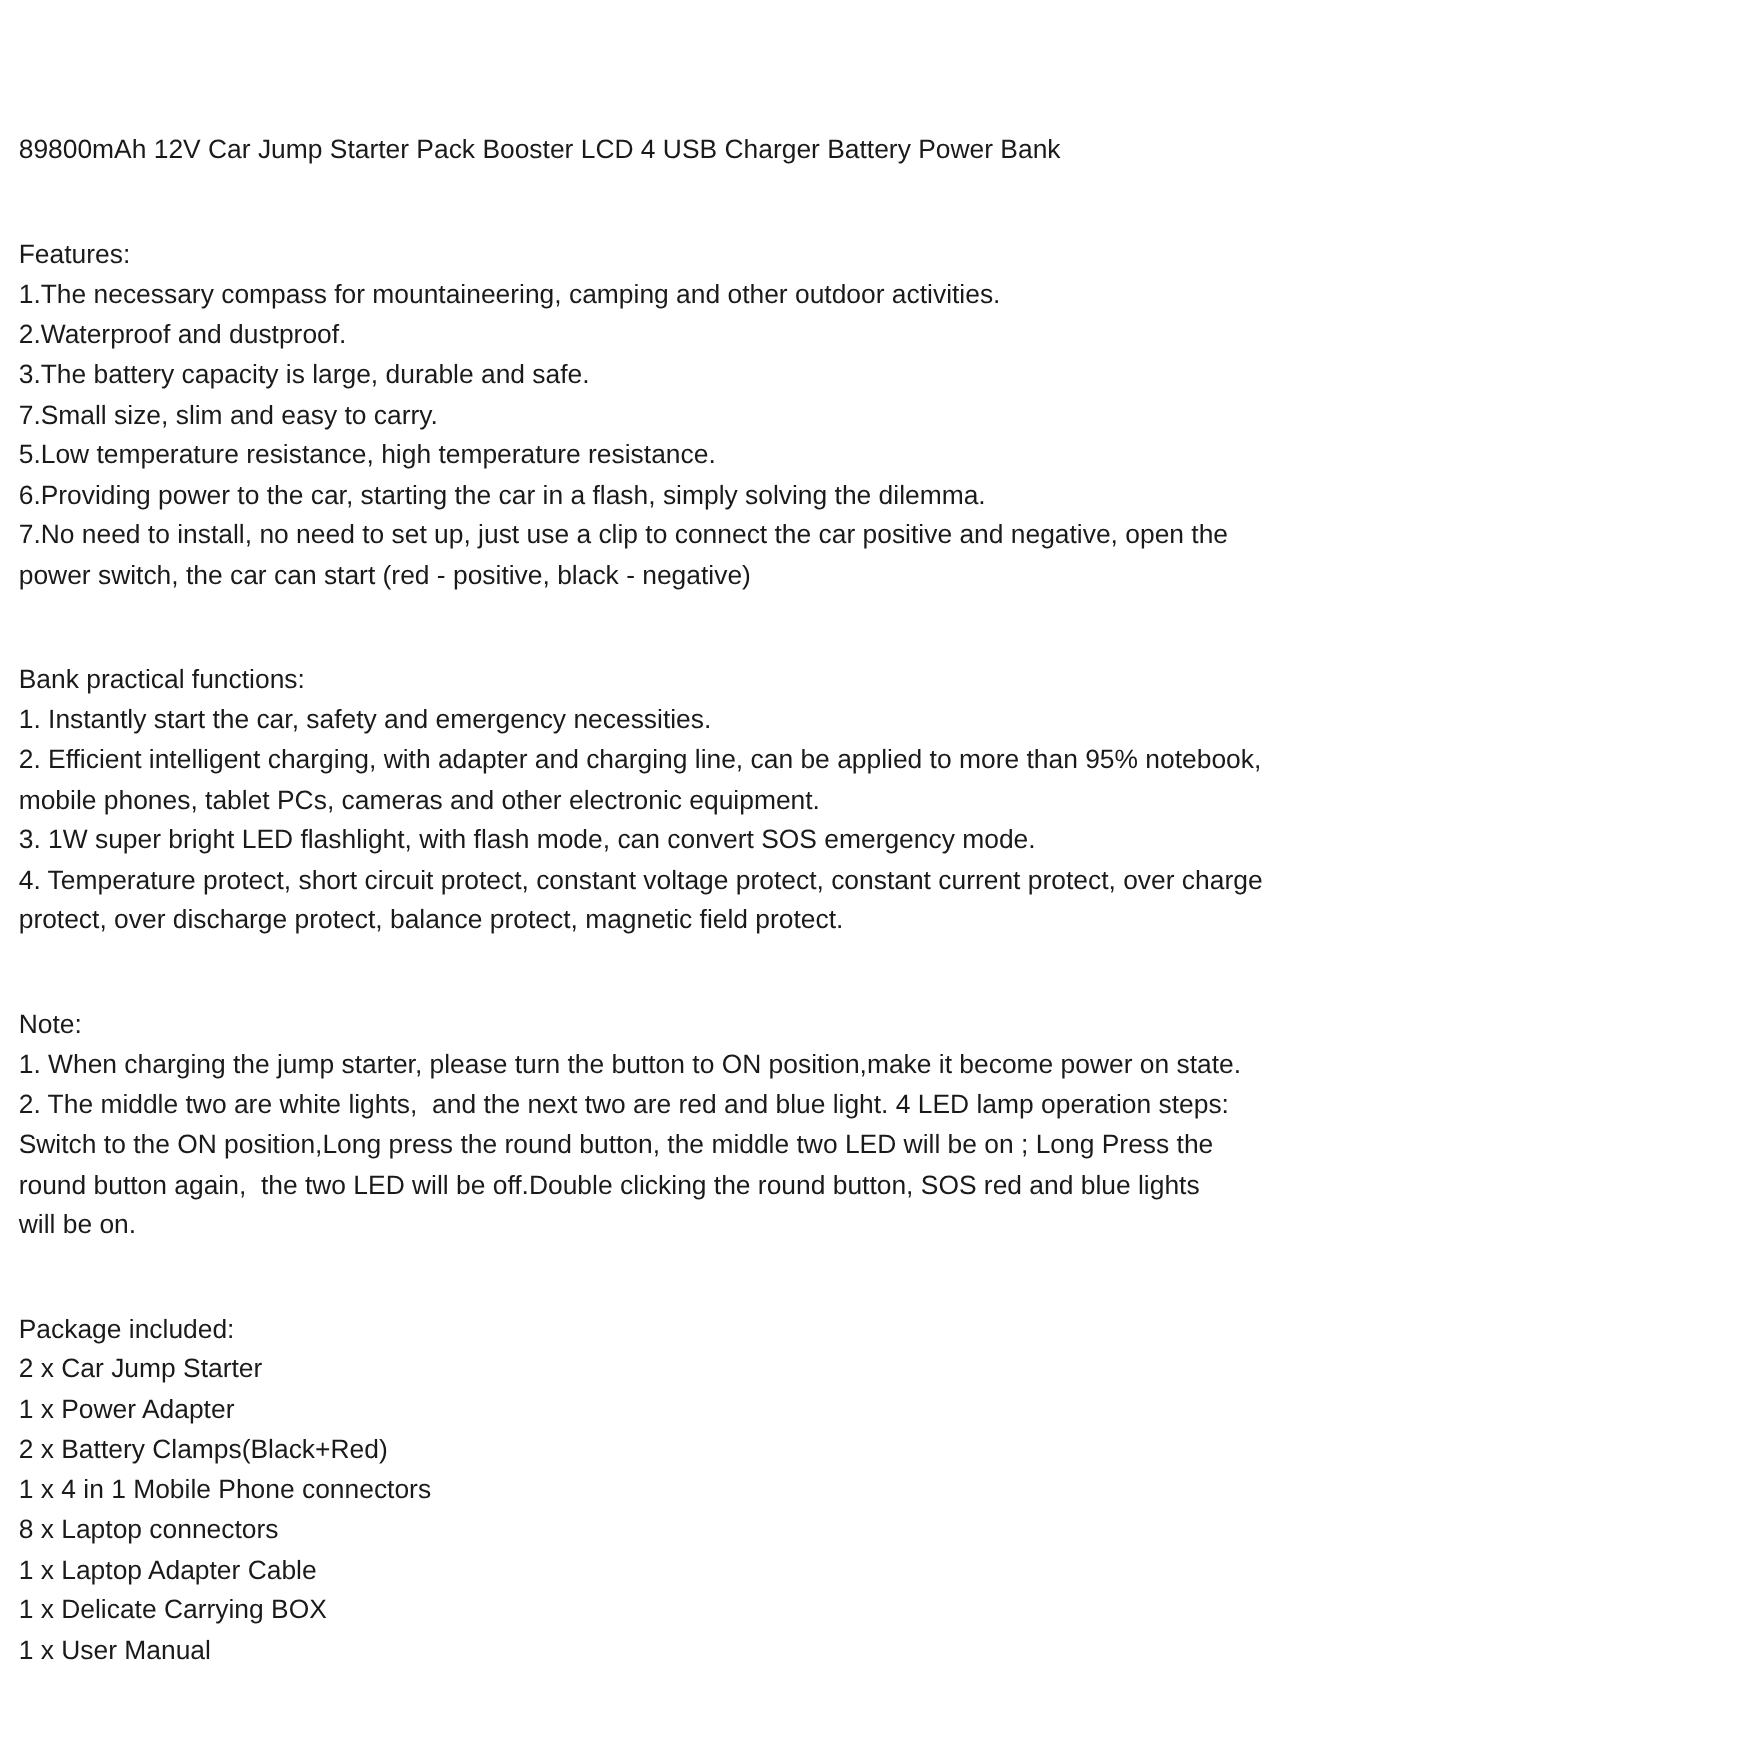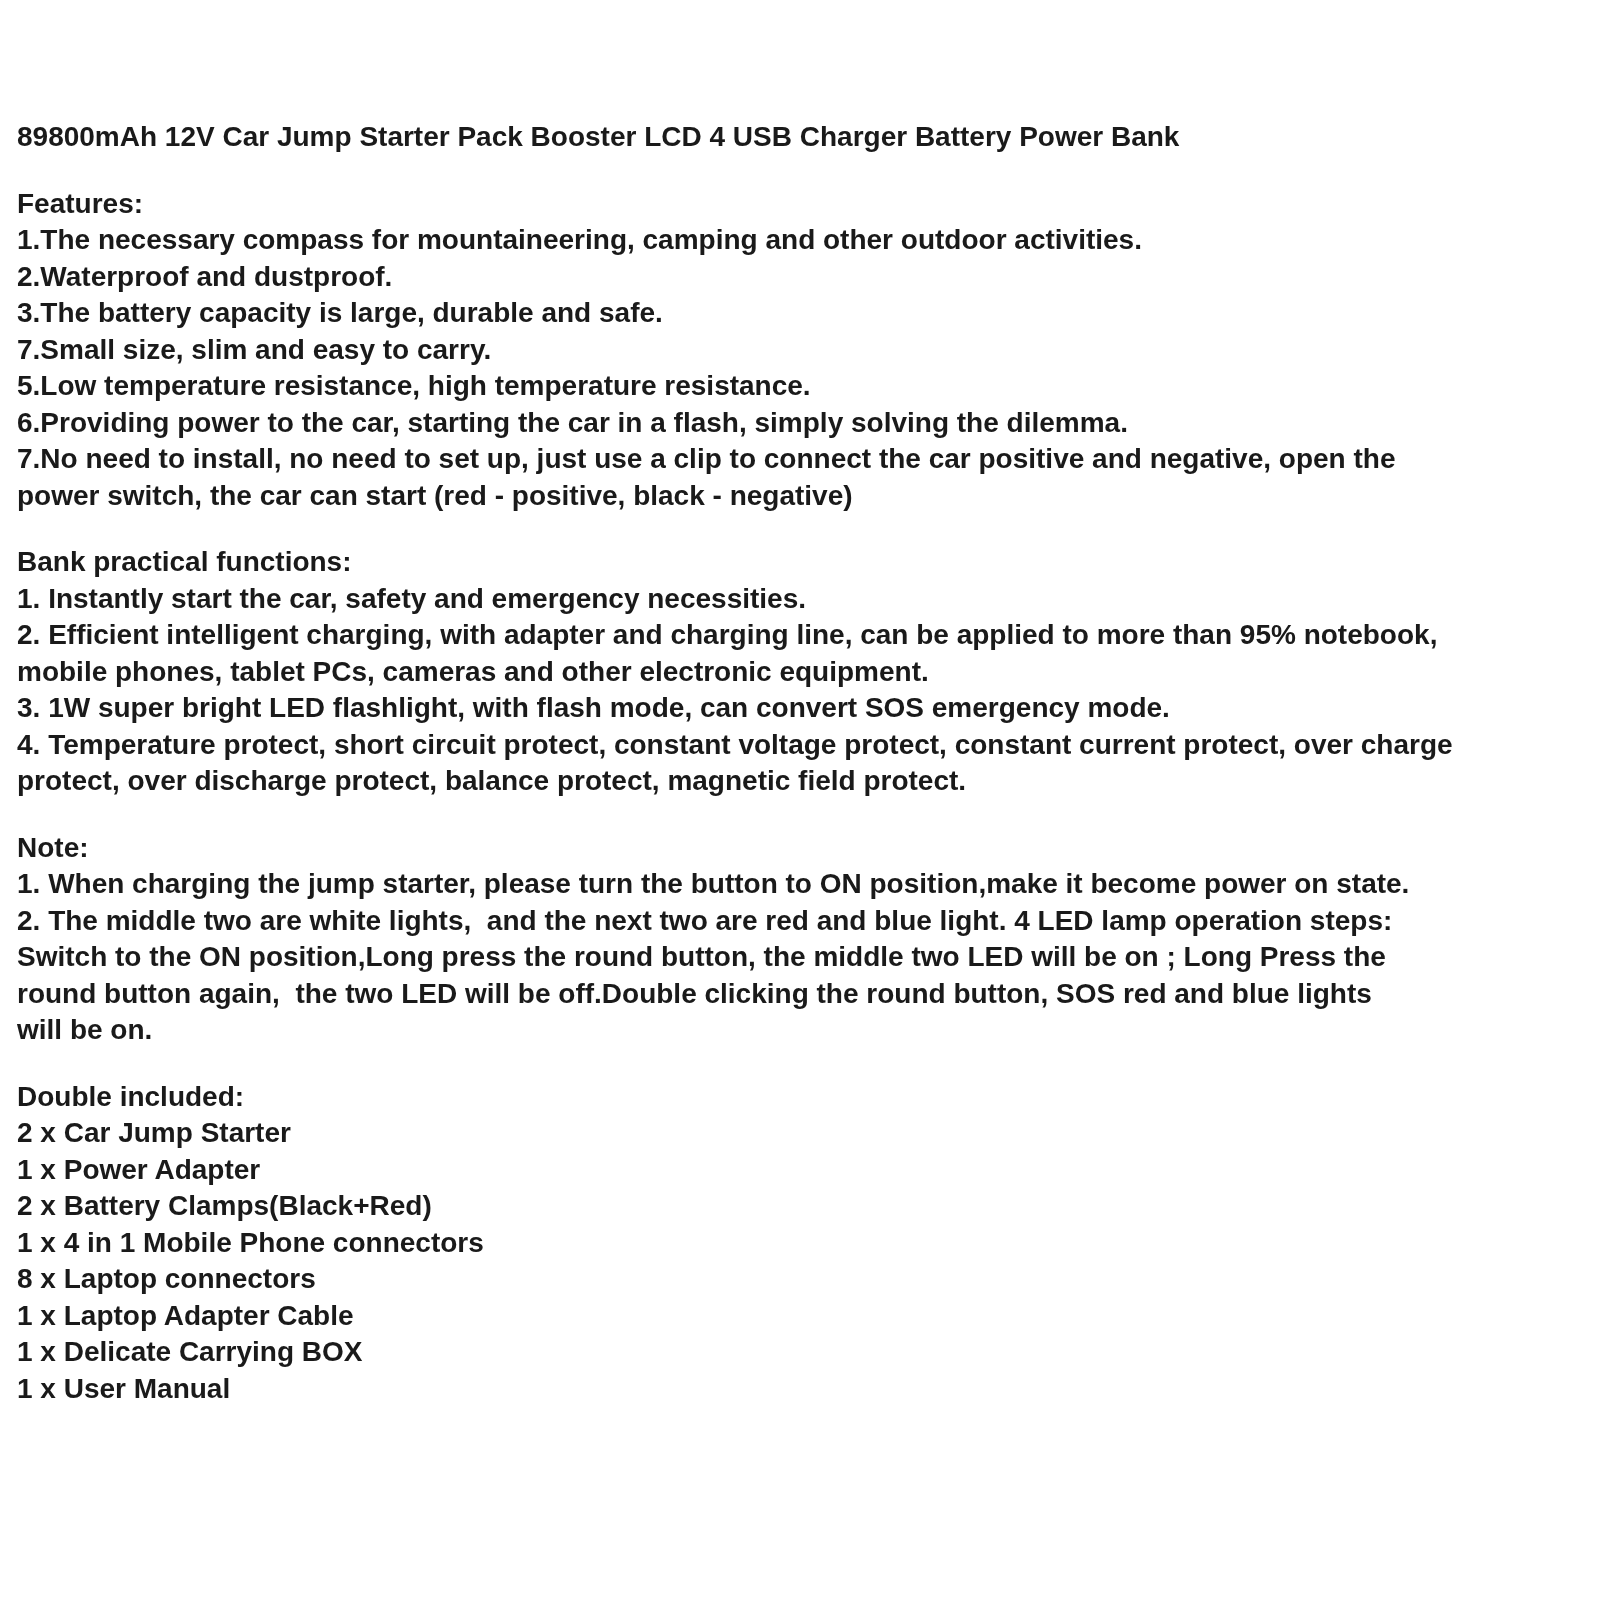--- a/index.html
+++ b/index.html
@@ -13,27 +13,27 @@
     box-sizing: border-box;
     font-family: "Liberation Sans", "DejaVu Sans", sans-serif;
     color: #1a1a1a;
     overflow: hidden;
   }
   .doc {
     padding: 119px 4px 0 17px;
   }
   .doc p {
     margin: 0;
-    font-size: 28px;
+    font-size: 24px;
     line-height: 36.5px;
     white-space: pre-wrap;
-    font-weight: 700;
+    font-weight: 400;
   }
   .section {
-    margin-top: 30px; 
+    margin-top: 58px; 
   }
 </style>
 </head>
 <body style="color: rgb(26, 26, 26); background: rgb(255, 255, 255);">
 
 <main class="doc">
 
   <p>89800mAh 12V Car Jump Starter Pack Booster LCD 4 USB Charger Battery Power Bank</p>
 
   <section class="section">
@@ -61,21 +61,21 @@
   <section class="section">
     <p>Note:</p>
     <p>1. When charging the jump starter, please turn the button to ON position,make it become power on state.</p>
     <p>2. The middle two are white lights,  and the next two are red and blue light. 4 LED lamp operation steps:
 Switch to the ON position,Long press the round button, the middle two LED will be on ; Long Press the
 round button again,  the two LED will be off.Double clicking the round button, SOS red and blue lights
 will be on.</p>
   </section>
 
   <section class="section">
-    <p>Double included:</p>
+    <p>Package included:</p>
     <p>2 x Car Jump Starter</p>
     <p>1 x Power Adapter</p>
     <p>2 x Battery Clamps(Black+Red)</p>
     <p>1 x 4 in 1 Mobile Phone connectors</p>
     <p>8 x Laptop connectors</p>
     <p>1 x Laptop Adapter Cable</p>
     <p>1 x Delicate Carrying BOX</p>
     <p>1 x User Manual</p>
   </section>
 

